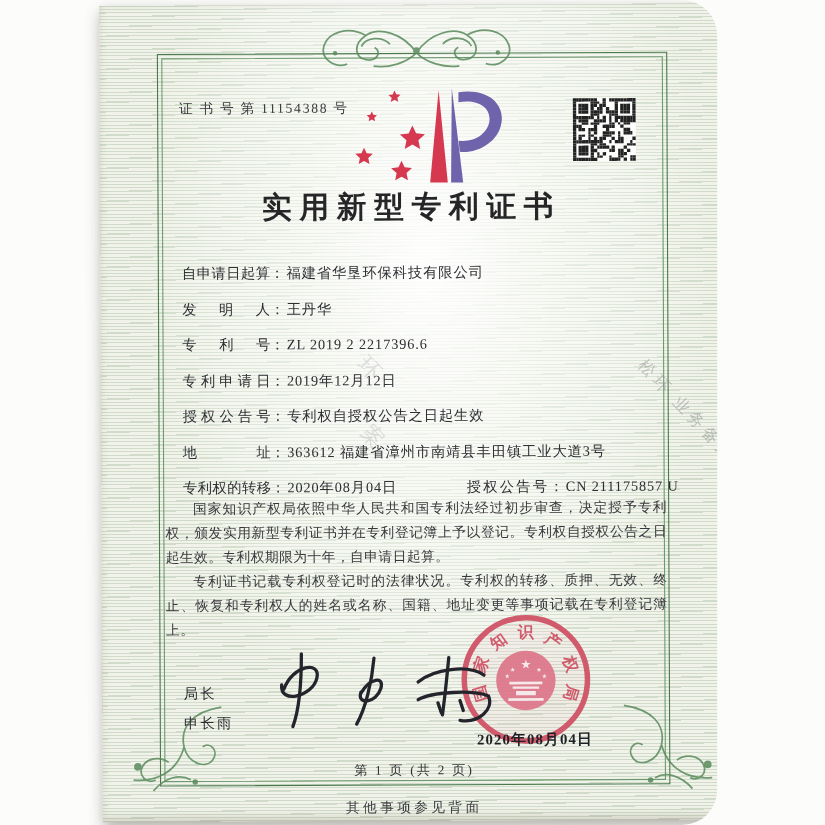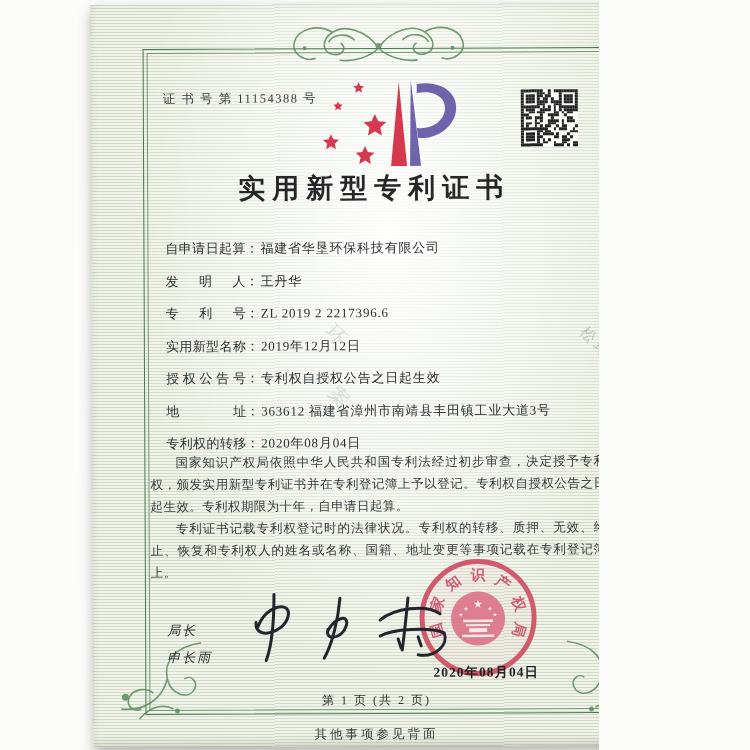--- a/index.html
+++ b/index.html
@@ -1,17 +1,17 @@
 <!DOCTYPE html>
 <html><head>
 <meta charset="utf-8">
 <style>
   html,body{margin:0;padding:0;}
   body{width:750px;height:750px;background:#fcfcfb;font-family:"Liberation Serif","DejaVu Serif",serif;}
-  #stage{position:relative;width:599px;height:750px;overflow:hidden;}
+  #stage{position:relative;width:652px;height:750px;overflow:hidden;border-radius:32px;}
   
   .paper{
     position:absolute;left:92px;top:4px;width:594px;height:742px;
     background-color:#f1f3ea;
     background-image:
       radial-gradient(ellipse at 50% 32%, rgba(255,255,255,0.95) 0%, rgba(255,255,255,0) 62%),
       repeating-linear-gradient(180deg, rgba(122,160,116,0.28) 0 1px, rgba(255,255,255,0) 1px 3px);
     box-shadow:0 7px 14px rgba(60,55,40,0.30), 4px 2px 10px rgba(60,55,40,0.12),
       inset 0 -5px 8px rgba(90,80,60,0.14), inset -5px 0 8px rgba(90,80,60,0.08);
     transform:rotate(-0.25deg);
@@ -39,21 +39,21 @@
           text-justify:inter-character;vertical-align:top;}
   .colon{margin:0 2px 0 0;}
   .fvalue{letter-spacing:0.8px;}
   .grant2{position:absolute;left:258px;top:0;}
   .grant2 .glabel{letter-spacing:2px;}
   
   .bodytext{left:58px;top:447px;width:456px;font-size:12.5px;line-height:22px;color:#38383c;
             text-align:justify;letter-spacing:0.4px;}
   .bodytext p{margin:0;text-indent:2em;}
   
-  .director{left:74px;top:612px;font-size:13px;color:#2c2c30;line-height:27px;letter-spacing:2px;font-style:italic;}
+  .director{left:74px;top:612px;font-size:13px;color:#2c2c30;line-height:27px;letter-spacing:2px;}
   .sig{left:135px;top:582px;z-index:4;}
   
   .seal{left:323px;top:552px;z-index:3;opacity:0.92;}
   .seal-date{left:318px;top:660px;width:150px;text-align:center;font-size:13.5px;font-weight:700;
              color:#1f1f26;letter-spacing:1px;z-index:5;}
   
   .pageinfo{left:52px;top:688px;width:462px;text-align:center;font-size:12px;
             letter-spacing:2px;color:#333;}
   .footnote{left:52px;top:722px;width:462px;text-align:center;font-size:12.5px;
             letter-spacing:3px;color:#3a3a3e;}
@@ -575,30 +575,33 @@
     <div class="abs row" style="top:235px">
       <span class="flabel">自申请日起算</span><span class="colon">：</span><span class="fvalue">福建省华垦环保科技有限公司</span>
     </div>
     <div class="abs row" style="top:268px">
       <span class="flabel">发明人</span><span class="colon">：</span><span class="fvalue">王丹华</span>
     </div>
     <div class="abs row" style="top:300px">
       <span class="flabel">专利号</span><span class="colon">：</span><span class="fvalue">ZL 2019 2 2217396.6</span>
     </div>
     <div class="abs row" style="top:333px">
-      <span class="flabel">实用新型名称</span><span class="colon">：</span><span class="fvalue">2019年12月12日</span>
+      <span class="flabel">专利申请日</span><span class="colon">：</span><span class="fvalue">2019年12月12日</span>
     </div>
     <div class="abs row" style="top:365px">
       <span class="flabel">授权公告号</span><span class="colon">：</span><span class="fvalue">专利权自授权公告之日起生效</span>
     </div>
     <div class="abs row" style="top:398px">
       <span class="flabel">地址</span><span class="colon">：</span><span class="fvalue">363612 福建省漳州市南靖县丰田镇工业大道3号</span>
     </div>
     <div class="abs row" style="top:430px">
       <span class="flabel">专利权的转移</span><span class="colon">：</span><span class="fvalue">2020年08月04日</span>
+      <span class="grant2">
+        <span class="glabel">授权公告号</span><span class="colon">：</span><span class="fvalue">CN 211175857 U</span>
+      </span>
     </div>
 
     <div class="abs bodytext">
       <p>国家知识产权局依照中华人民共和国专利法经过初步审查，决定授予专利权，颁发实用新型专利证书并在专利登记簿上予以登记。专利权自授权公告之日起生效。专利权期限为十年，自申请日起算。</p>
       <p>专利证书记载专利权登记时的法律状况。专利权的转移、质押、无效、终止、恢复和专利权人的姓名或名称、国籍、地址变更等事项记载在专利登记簿上。</p>
     </div>
 
     <div class="abs wm wm-main">松环 业务备案专用</div>
     <div class="abs wm wm-frag wm-f1">环</div>
     <div class="abs wm wm-frag wm-f2">案</div>

